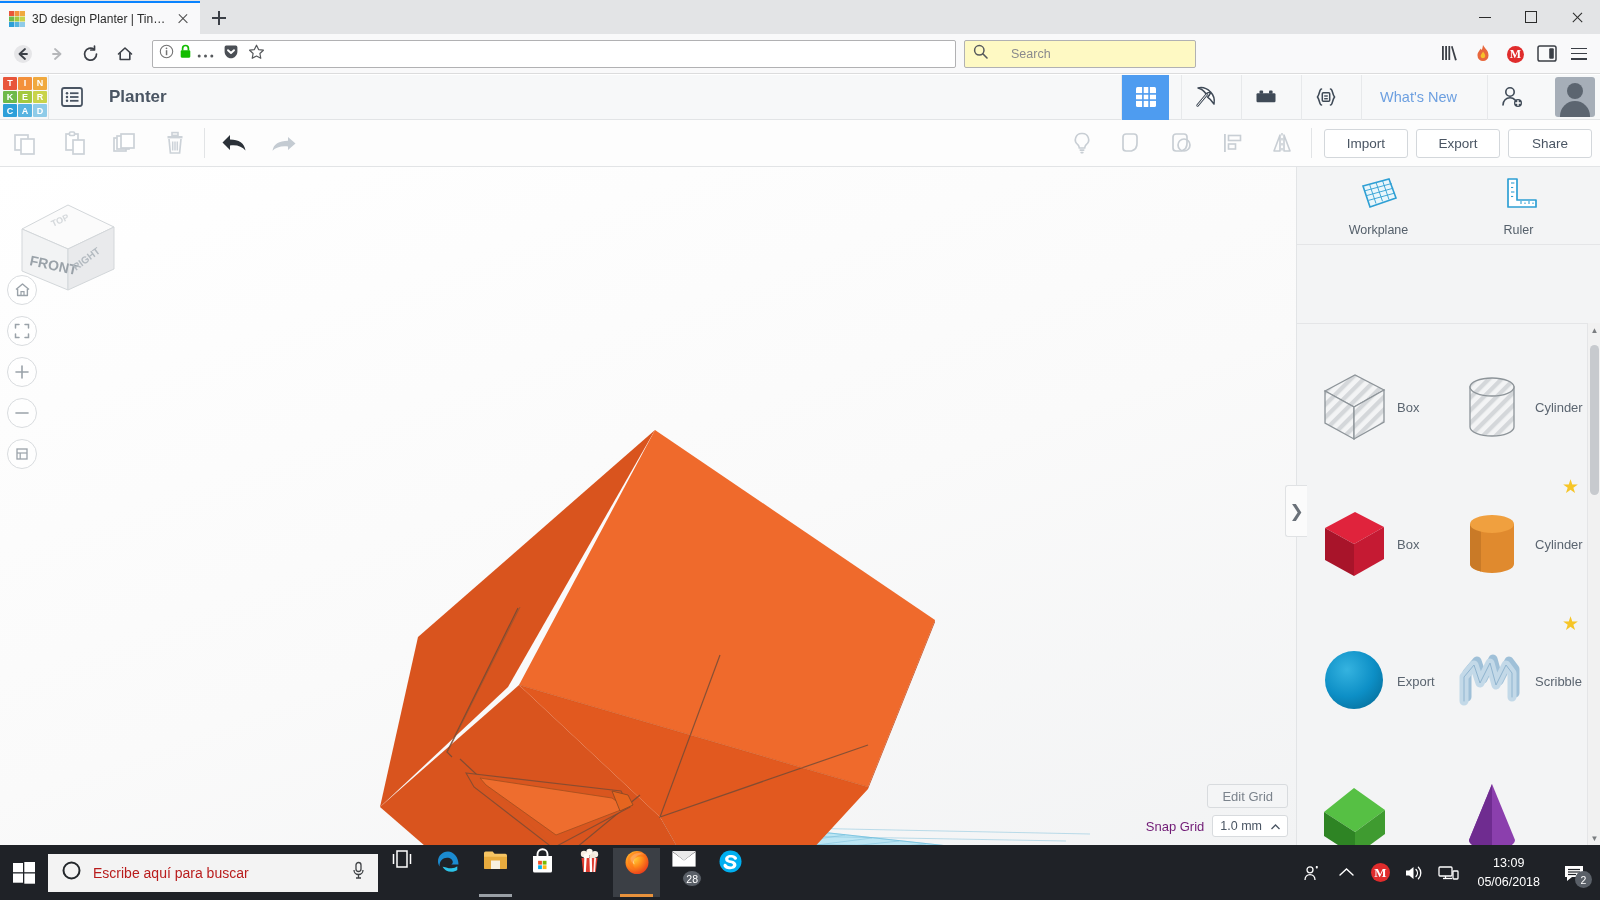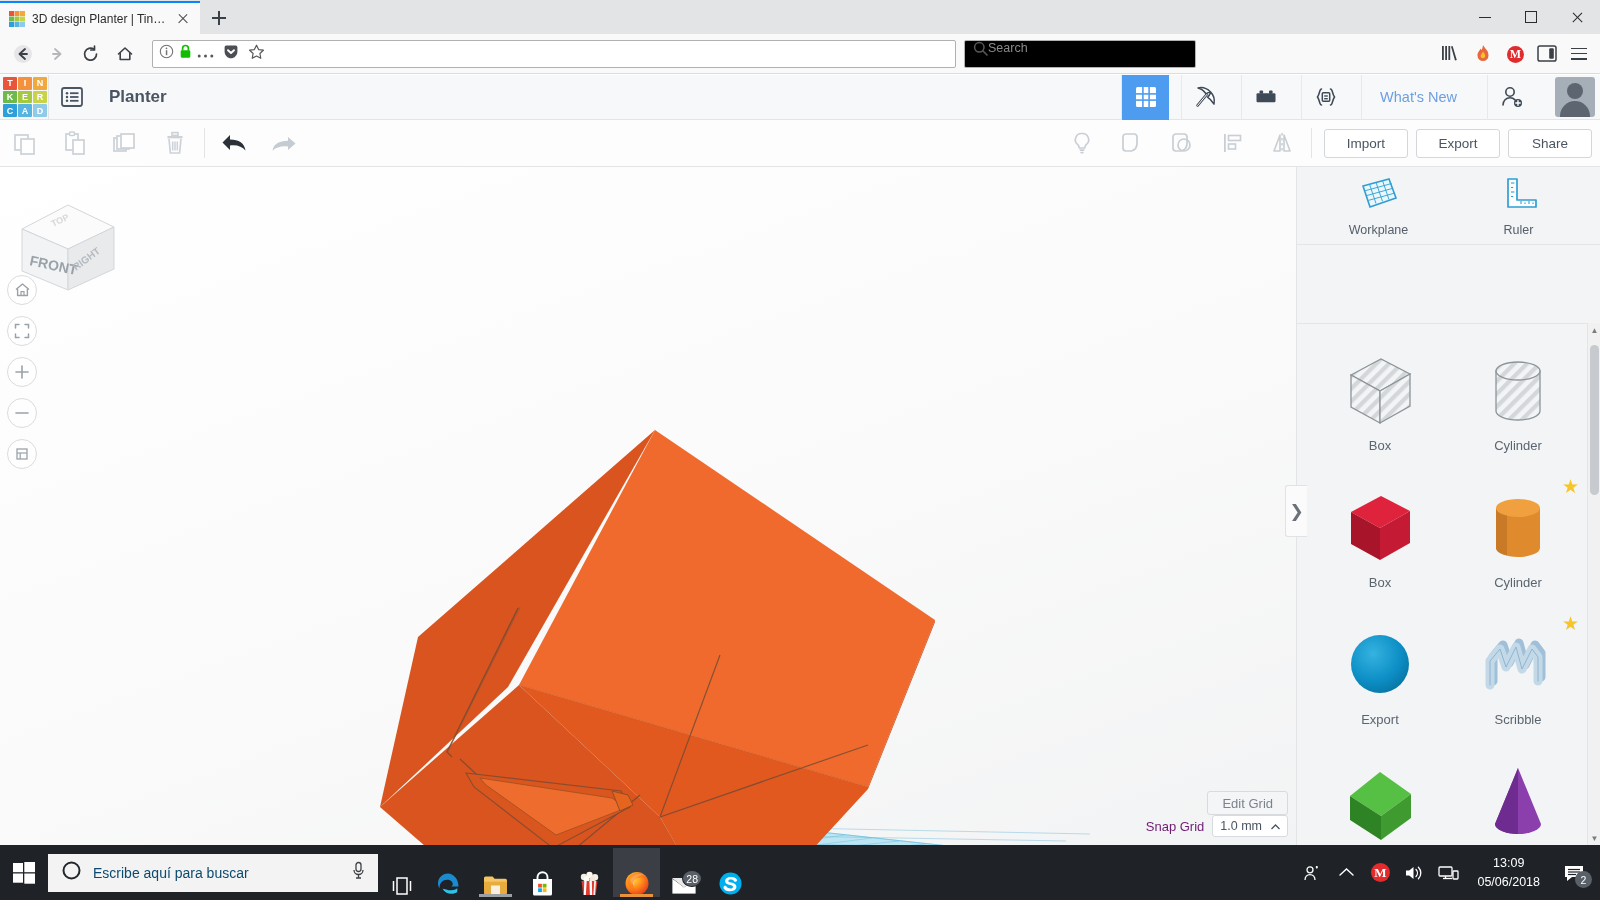--- a/index.html
+++ b/index.html
@@ -67,22 +67,22 @@
     flex: 1 1 auto; height: 28px; margin: 0 8px 0 10px; max-width: 804px;
     background: #fff; border: 1px solid #b1b1b3; border-radius: 2px;
     display: flex; align-items: center; padding: 0 6px; gap: 5px;
   }
   .url-text { font-size: 12.5px; color: #8a8a8d; white-space: nowrap; flex: 1; }
   .url-text b { color: #0c0c0d; font-weight: 700; }
   .url-text .u-scheme { color: #8a8a8d; }
   .urlbar-icons { display: flex; align-items: center; gap: 9px; padding-right: 2px; }
 
   .searchbar {
-    width: 232px; height: 28px; background: #000000; border: 1px solid #b1b1b3;
-    border-radius: 2px; display: flex; gap: 0; padding: 0 8px;
+    width: 232px; height: 28px; background: #fef9c3; border: 1px solid #b1b1b3;
+    border-radius: 2px; display: flex; align-items: center; gap: 23px; padding: 0 8px;
     margin-right: 6px;
   }
   .search-ph { font-size: 12.5px; color: #8a8a8d; }
   .fx-right-icons { display: flex; align-items: center; gap: 2px; margin-left: auto; }
   .ricon { width: 30px; height: 30px; position: relative; }
   .mbadge {
     position: absolute; left: 7px; top: 7px; width: 17px; height: 17px;
     border-radius: 50%; background: #e02c2c; color: #fff; font-size: 12px;
     font-weight: 700; display: flex; align-items: center; justify-content: center;
     font-family: "Liberation Serif", serif;
@@ -171,21 +171,21 @@
   .navbtns { position: absolute; left: 7px; top: 108px; }
   .navcircle {
     width: 30px; height: 30px; border-radius: 50%; border: 1px solid #d9dcdf;
     background: rgba(255,255,255,.65); margin-bottom: 11px;
     display: flex; align-items: center; justify-content: center;
   }
 
   
   .grid-controls {
     position: absolute; right: 8px; bottom: 8px; display: flex;
-    flex-direction: column; align-items: flex-end; gap: 0;
+    flex-direction: column; align-items: flex-end; gap: 7px;
   }
   .editgrid-btn {
     height: 24px; padding: 0 14px; background: #f4f5f6; border: 1px solid #d8dbde;
     border-radius: 3px; font-size: 13px; color: #7b838c;
     display: flex; align-items: center;
   }
   .snapgrid-row { display: flex; align-items: center; gap: 8px; }
   .snapgrid-label { font-size: 13px; color: #701a75; }
   .snapgrid-select {
     height: 22px; padding: 0 7px; background: #fff; border: 1px solid #d8dbde;
@@ -218,21 +218,21 @@
   }
   .rp-shapes {
     position: absolute; top: 156px; left: 0; width: 304px; height: 522px;
     overflow: hidden; border-top: 1px solid #e4e5e7;
   }
   .shape-grid {
     display: grid; grid-template-columns: 1fr 1fr; padding: 14px 14px 0 14px;
     row-gap: 6px;
   }
   .shape-cell {
-    height: 131px; display: flex; flex-direction: column; align-items: center;
+    height: 131px; display: flex; flex-direction: row; align-items: center;
     justify-content: flex-start; position: relative; padding-top: 8px;
   }
   .shape-art { height: 92px; display: flex; align-items: center; justify-content: center; }
   .shape-label { font-size: 13px; color: #5b6570; margin-top: 0px; }
   .shape-star {
     position: absolute; right: 8px; top: 2px; font-size: 19px; color: #f6c527;
     line-height: 1;
   }
   .rp-scrollbar {
     position: absolute; right: 0; top: 156px; width: 13px; height: 522px;
@@ -259,24 +259,24 @@
     position: absolute; left: 0; bottom: 0; width: 1600px; height: 55px;
     background: #1f2227; display: flex; align-items: center;
   }
   .tb-start {
     width: 48px; height: 55px; display: flex; align-items: center; justify-content: center;
   }
   .tb-search {
     width: 330px; height: 38px; background: #f3f3f3; display: flex; align-items: center;
     gap: 12px; padding: 0 12px 0 14px; margin-left: 0;
   }
-  .tb-search-text { font-size: 14px; color: #0c4a6e; flex: 1; }
+  .tb-search-text { font-size: 14px; color: #b91c1c; flex: 1; }
   .tb-icons { display: flex; align-items: center; height: 55px; }
   .tb-app {
-    width: 47px; height: 49px; display: flex; align-items: flex-end; justify-content: center;
+    width: 47px; height: 49px; display: flex; align-items: flex-start; justify-content: center;
     position: relative;
   }
   .tb-app.running::after {
     content: ""; position: absolute; bottom: 0; left: 7px; width: 33px; height: 3px;
     background: #9aa0a6;
   }
   .tb-app.active { background: #3b3f45; }
   .tb-app.active::after { background: #e8923c; }
   .tb-badge {
     position: absolute; right: 5px; bottom: 10px; min-width: 17px; height: 17px;

